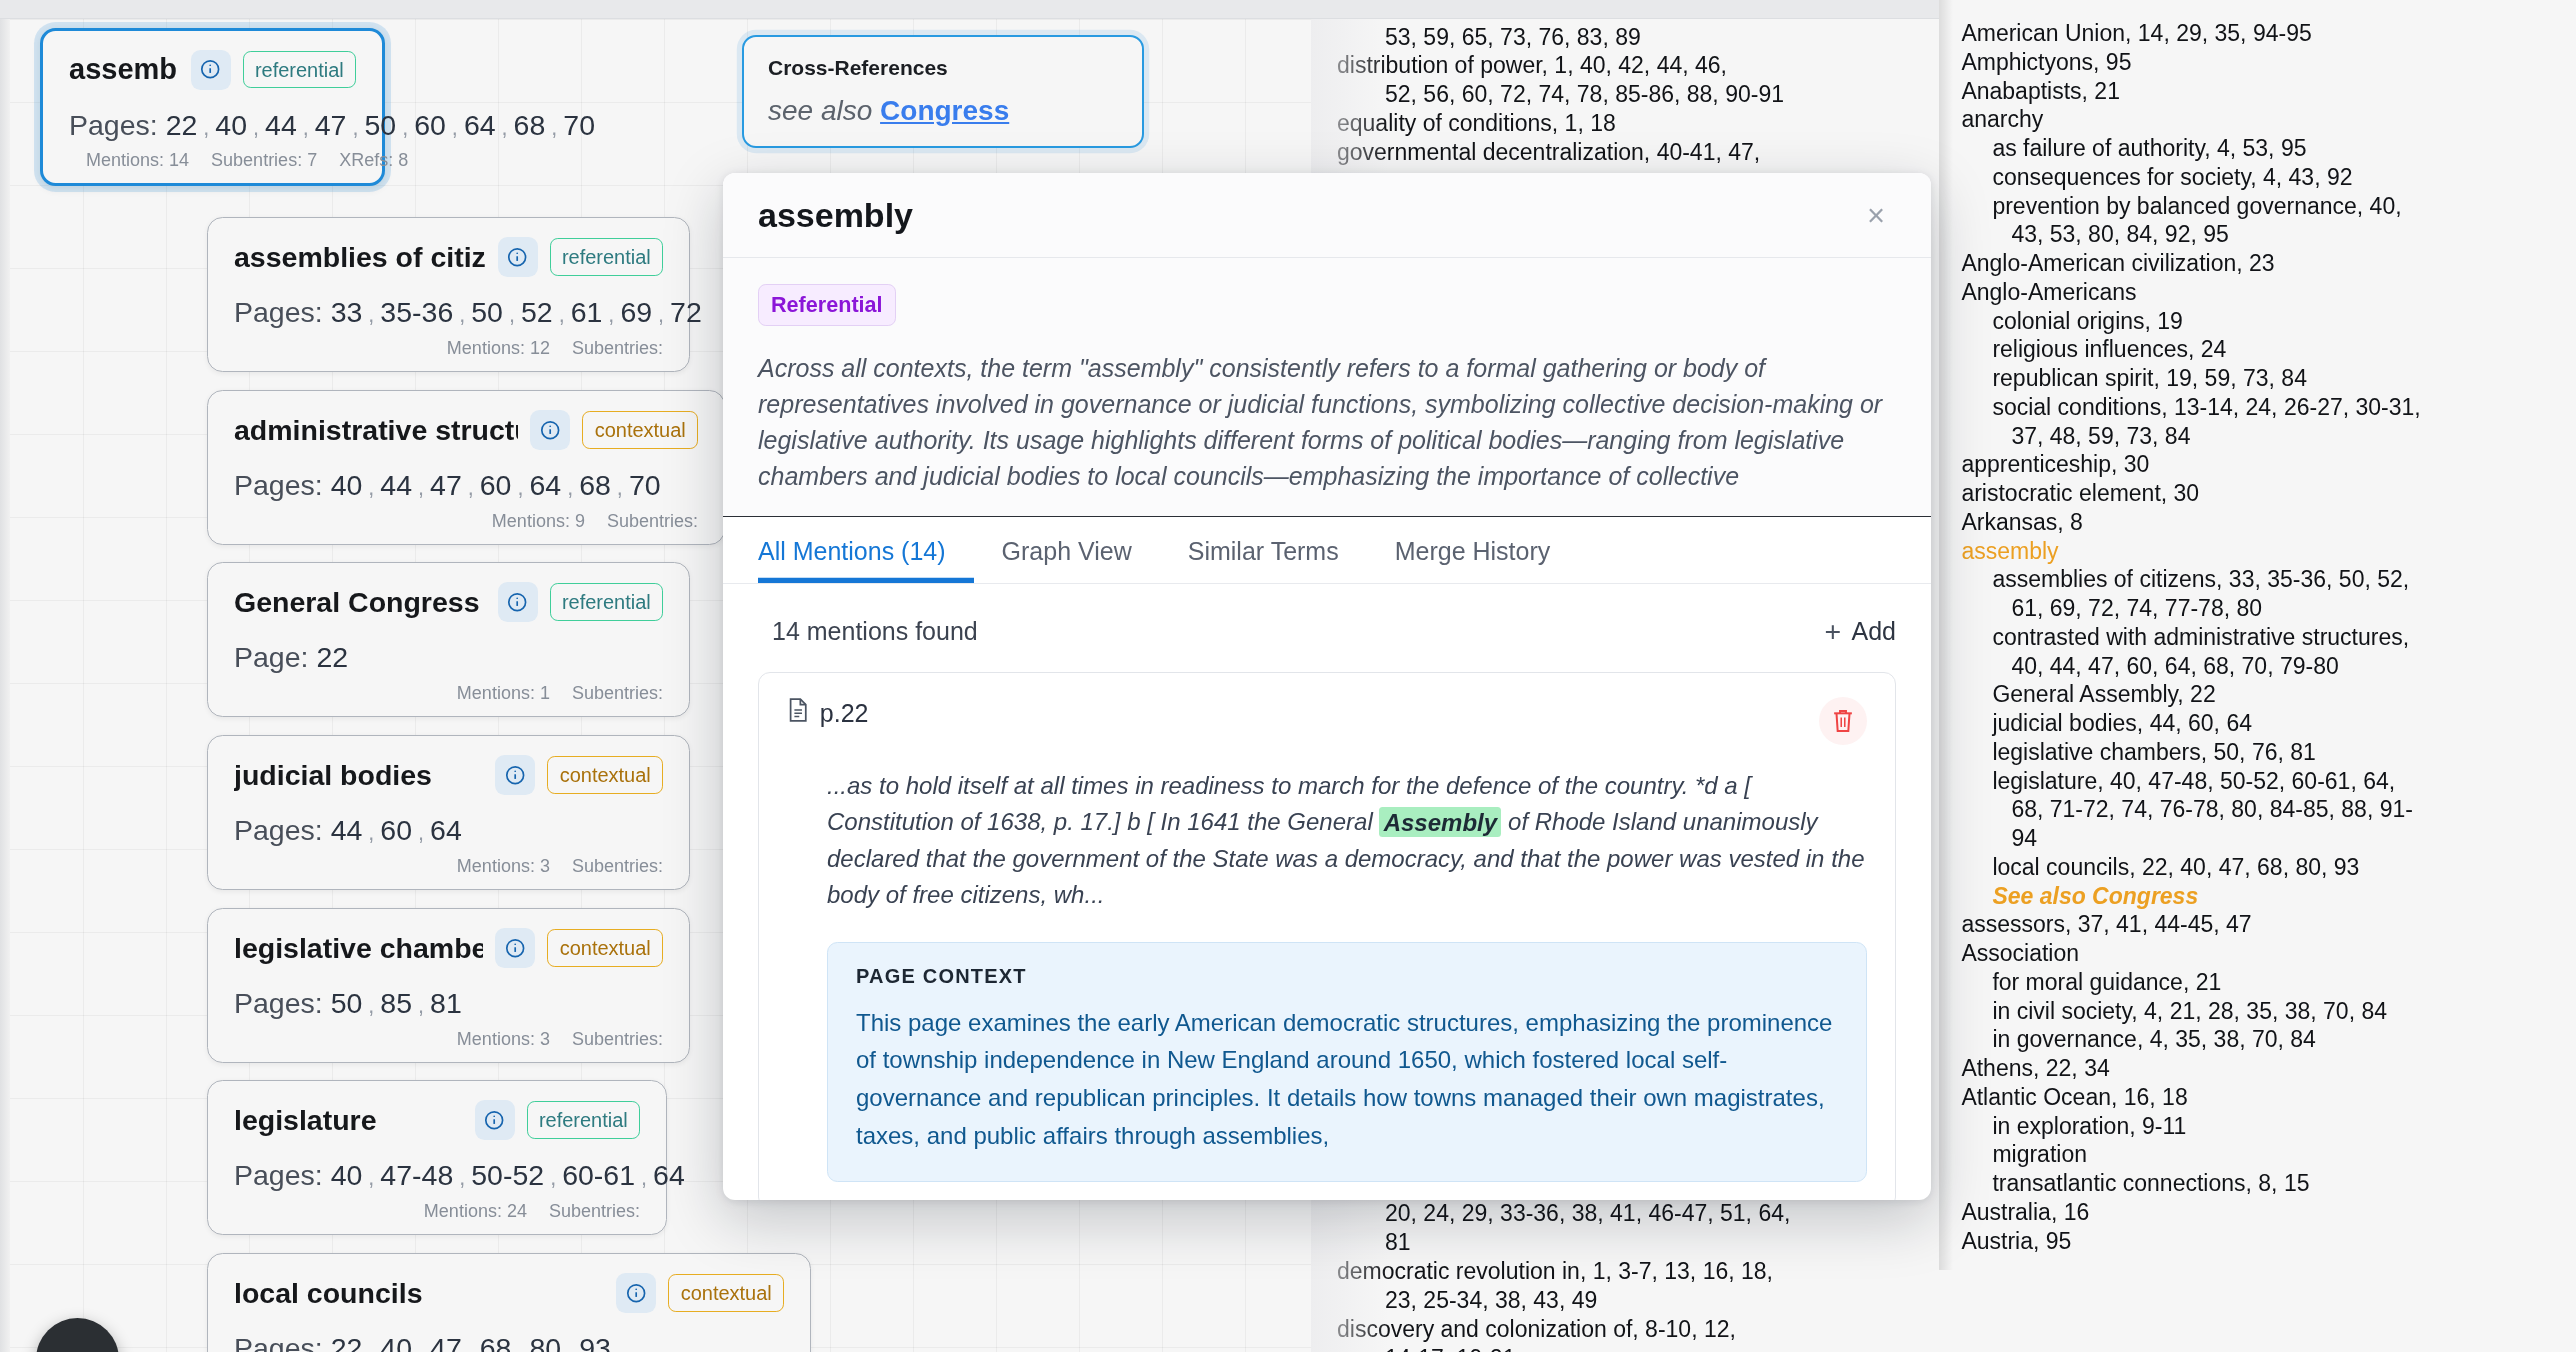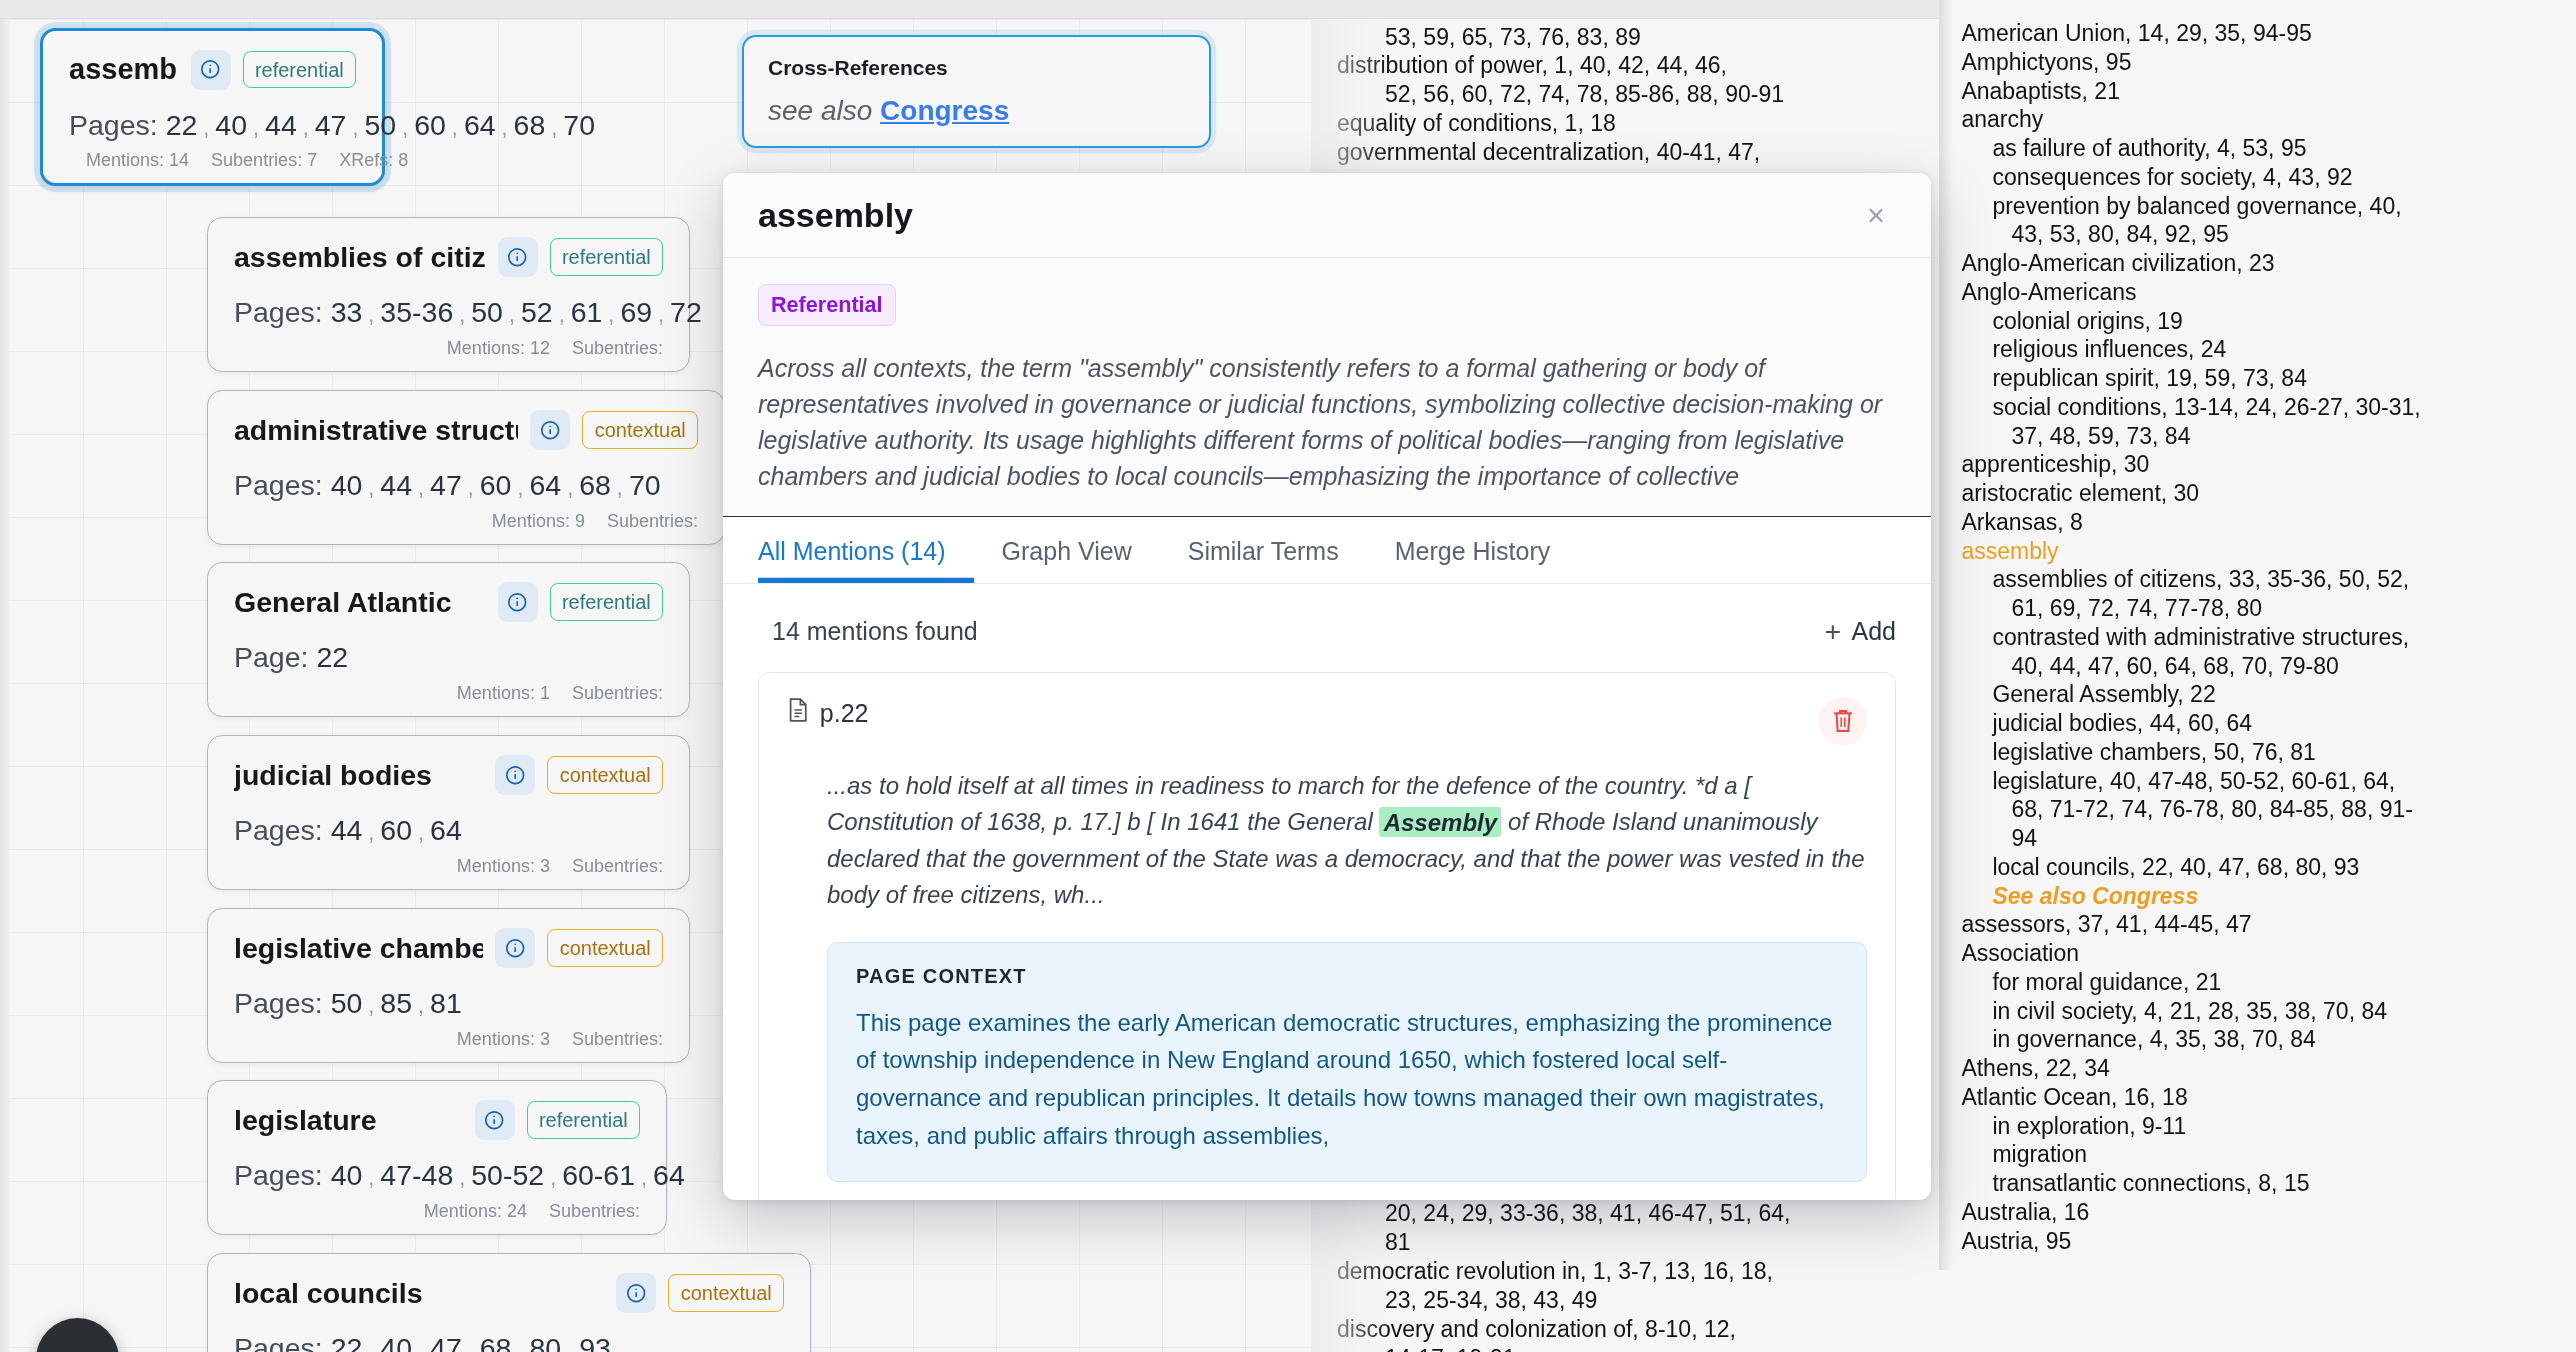--- a/index.html
+++ b/index.html
@@ -316,21 +316,21 @@
         <span><span class="num">40</span><span class="sep"> , </span><span class="num">44</span><span class="sep"> , </span><span class="num">47</span><span class="sep"> , </span><span class="num">60</span><span class="sep"> , </span><span class="num">64</span><span class="sep"> , </span><span class="num">68</span><span class="sep"> , </span><span class="num">70</span></span>
       </div>
       <div class="card-meta">
         <span>Mentions: 9</span>
         <span>Subentries:</span>
       </div>
     </div>
 
     <div class="card" style="left:207px; top:543px; width:483px;">
       <div class="card-head">
-        <div class="card-title small">General Atlantic</div>
+        <div class="card-title small">General Congress</div>
         <div class="info-btn">
           <svg width="22.4" height="22.4" viewBox="0 0 24 24" fill="none" stroke="#1668b5" stroke-width="1.8">
             <circle cx="12" cy="12" r="9"></circle>
               <path d="M12 11v5"></path>
               <circle cx="12" cy="7.8" r="0.9" fill="#1668b5" stroke="none"></circle>
           </svg>
         </div>
         <div class="chip referential">referential</div>
       </div>
       <div class="card-pages">
@@ -420,21 +420,21 @@
           </svg>
         </div>
         <div class="chip contextual">contextual</div>
       </div>
       <div class="card-pages">
         <span class="lbl">Pages:</span>
         <span><span class="num">22</span><span class="sep"> , </span><span class="num">40</span><span class="sep"> , </span><span class="num">47</span><span class="sep"> , </span><span class="num">68</span><span class="sep"> , </span><span class="num">80</span><span class="sep"> , </span><span class="num">93</span></span>
       </div>
     </div>
 
-    <div class="xref-card" style="left:742px; top:15.5px; width:469px;">
+    <div class="xref-card" style="left:742px; top:15.5px; width:402px;">
       <div class="xref-label">Cross-References</div>
       <div class="xref-body">
         <span class="ital">see also</span>
         <span class="lnk">Congress</span>
       </div>
     </div>
   </div>
 
   <div class="canvas-edge"></div>
 

